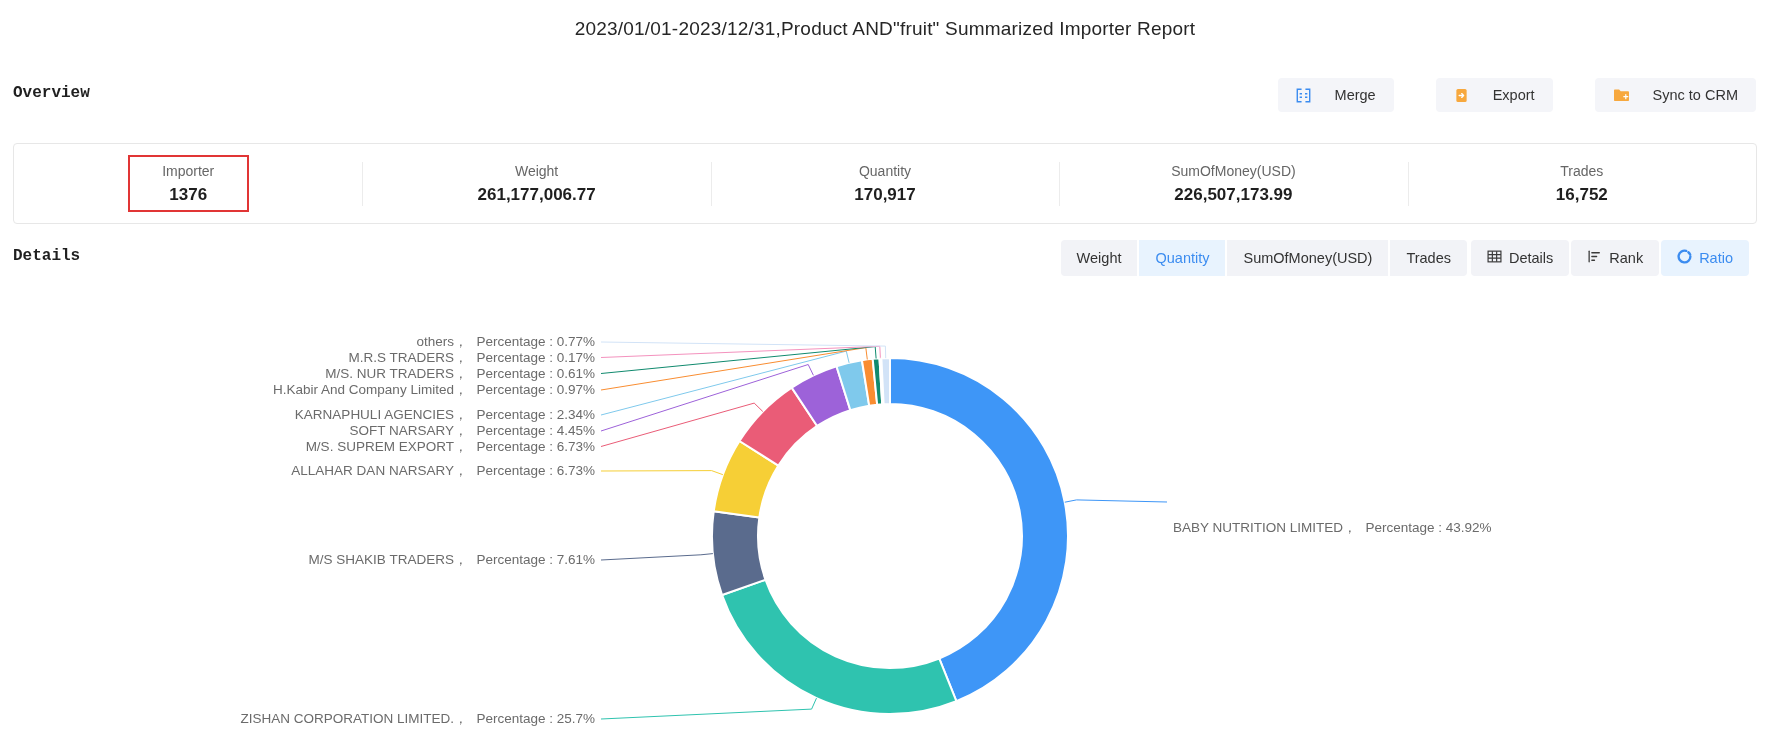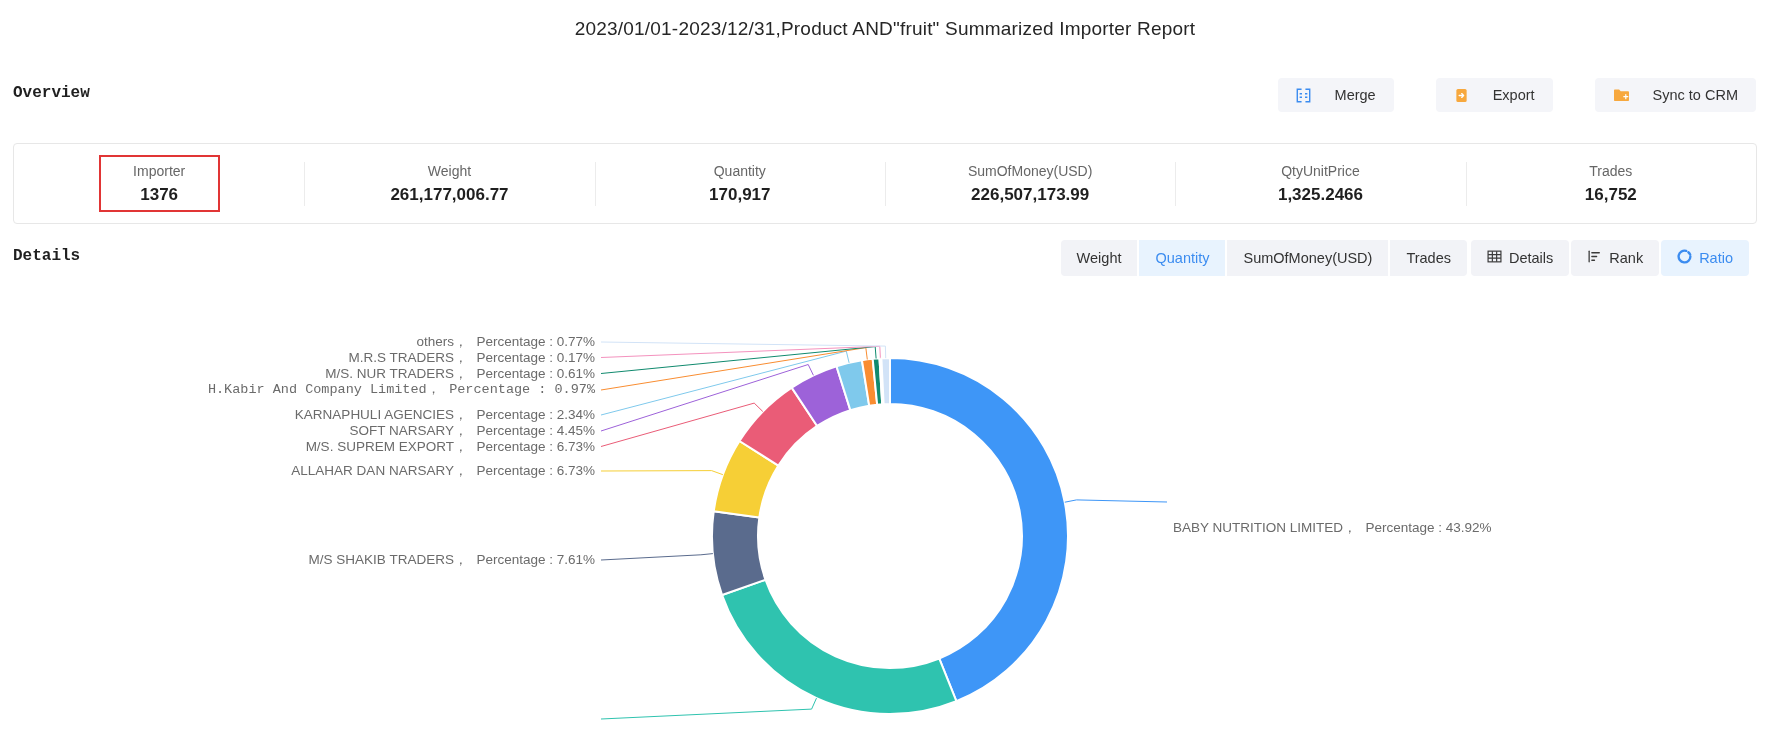--- a/index.html
+++ b/index.html
@@ -101,26 +101,20 @@
       <div class="stat-cell">
         <div class="stat-inner">
           <div class="stat-label">Quantity</div>
           <div class="stat-value">170,917</div>
         </div>
       </div>
       <div class="stat-cell">
         <div class="stat-inner">
           <div class="stat-label">SumOfMoney(USD)</div>
           <div class="stat-value">226,507,173.99</div>
-        </div>
-      </div>
-      <div class="stat-cell">
-        <div class="stat-inner">
-          <div class="stat-label">QtyUnitPrice</div>
-          <div class="stat-value">1,325.2466</div>
         </div>
       </div>
       <div class="stat-cell">
         <div class="stat-inner">
           <div class="stat-label">Trades</div>
           <div class="stat-value">16,752</div>
         </div>
       </div>
     </div>
 
@@ -184,25 +178,26 @@
         <polyline points="867.3,359.5 865.8,347.6 601,390" fill="none" stroke="#F98D31" stroke-width="1"></polyline>
         <path d="M872.692082081813 358.8434704072771 A178 178 0 0 1 879.4930853987081 358.310369617242 L882.2083554642105 404.2301617386289 A132 132 0 0 0 877.1649148022434 404.6254949087673 Z" fill="#108A6E" stroke="#fff" stroke-width="2" stroke-linejoin="round"></path>
         <polyline points="876.1,358.5 875.2,346.6 601,373.5" fill="none" stroke="#108A6E" stroke-width="1"></polyline>
         <path d="M879.4930853987081 358.310369617242 A178 178 0 0 1 881.3916253703618 358.2082794778232 L883.6162615106055 404.15445444422846 A132 132 0 0 0 882.2083554642105 404.2301617386289 Z" fill="#F492BE" stroke="#fff" stroke-width="2" stroke-linejoin="round"></path>
         <polyline points="880.4,358.3 879.8,346.3 601,357.5" fill="none" stroke="#F492BE" stroke-width="1"></polyline>
         <path d="M881.3916253703618 358.2082794778232 A178 178 0 0 1 890.0000000000002 358 L890.0000000000002 404 A132 132 0 0 0 883.6162615106055 404.15445444422846 Z" fill="#D2E3F7" stroke="#fff" stroke-width="2" stroke-linejoin="round"></path>
         <polyline points="885.7,358.1 885.4,346.1 601,342" fill="none" stroke="#D2E3F7" stroke-width="1"></polyline>
       </svg>
     <div class="pie-labels">
         <div class="pie-label" style="top: 519px; left: 1173px;"><span>BABY NUTRITION LIMITED，</span><span class="pct">Percentage : 43.92%</span></div>
+        <div class="pie-label" style="top: 710px; right: 1170px;"><span>ZISHAN CORPORATION LIMITED.，</span><span class="pct">Percentage : 25.7%</span></div>
         <div class="pie-label" style="top: 551px; right: 1170px;"><span>M/S SHAKIB TRADERS，</span><span class="pct">Percentage : 7.61%</span></div>
         <div class="pie-label" style="top: 462px; right: 1170px;"><span>ALLAHAR DAN NARSARY，</span><span class="pct">Percentage : 6.73%</span></div>
         <div class="pie-label" style="top: 437.5px; right: 1170px;"><span>M/S. SUPREM EXPORT，</span><span class="pct">Percentage : 6.73%</span></div>
         <div class="pie-label" style="top: 422px; right: 1170px;"><span>SOFT NARSARY，</span><span class="pct">Percentage : 4.45%</span></div>
         <div class="pie-label" style="top: 406px; right: 1170px;"><span>KARNAPHULI AGENCIES，</span><span class="pct">Percentage : 2.34%</span></div>
-        <div class="pie-label" style="top: 381px; right: 1170px; font-family: Liberation Mono, monospace;"><span>H.Kabir And Company Limited，</span><span class="pct">Percentage : 0.97%</span></div>
+        <div class="pie-label" style="top: 381px; right: 1170px;"><span>H.Kabir And Company Limited，</span><span class="pct">Percentage : 0.97%</span></div>
         <div class="pie-label" style="top: 364.5px; right: 1170px;"><span>M/S. NUR TRADERS，</span><span class="pct">Percentage : 0.61%</span></div>
         <div class="pie-label" style="top: 348.5px; right: 1170px;"><span>M.R.S TRADERS，</span><span class="pct">Percentage : 0.17%</span></div>
         <div class="pie-label" style="top: 333px; right: 1170px;"><span>others，</span><span class="pct">Percentage : 0.77%</span></div>
       </div>
   </div>
 
 </div>
 
 </body></html>

